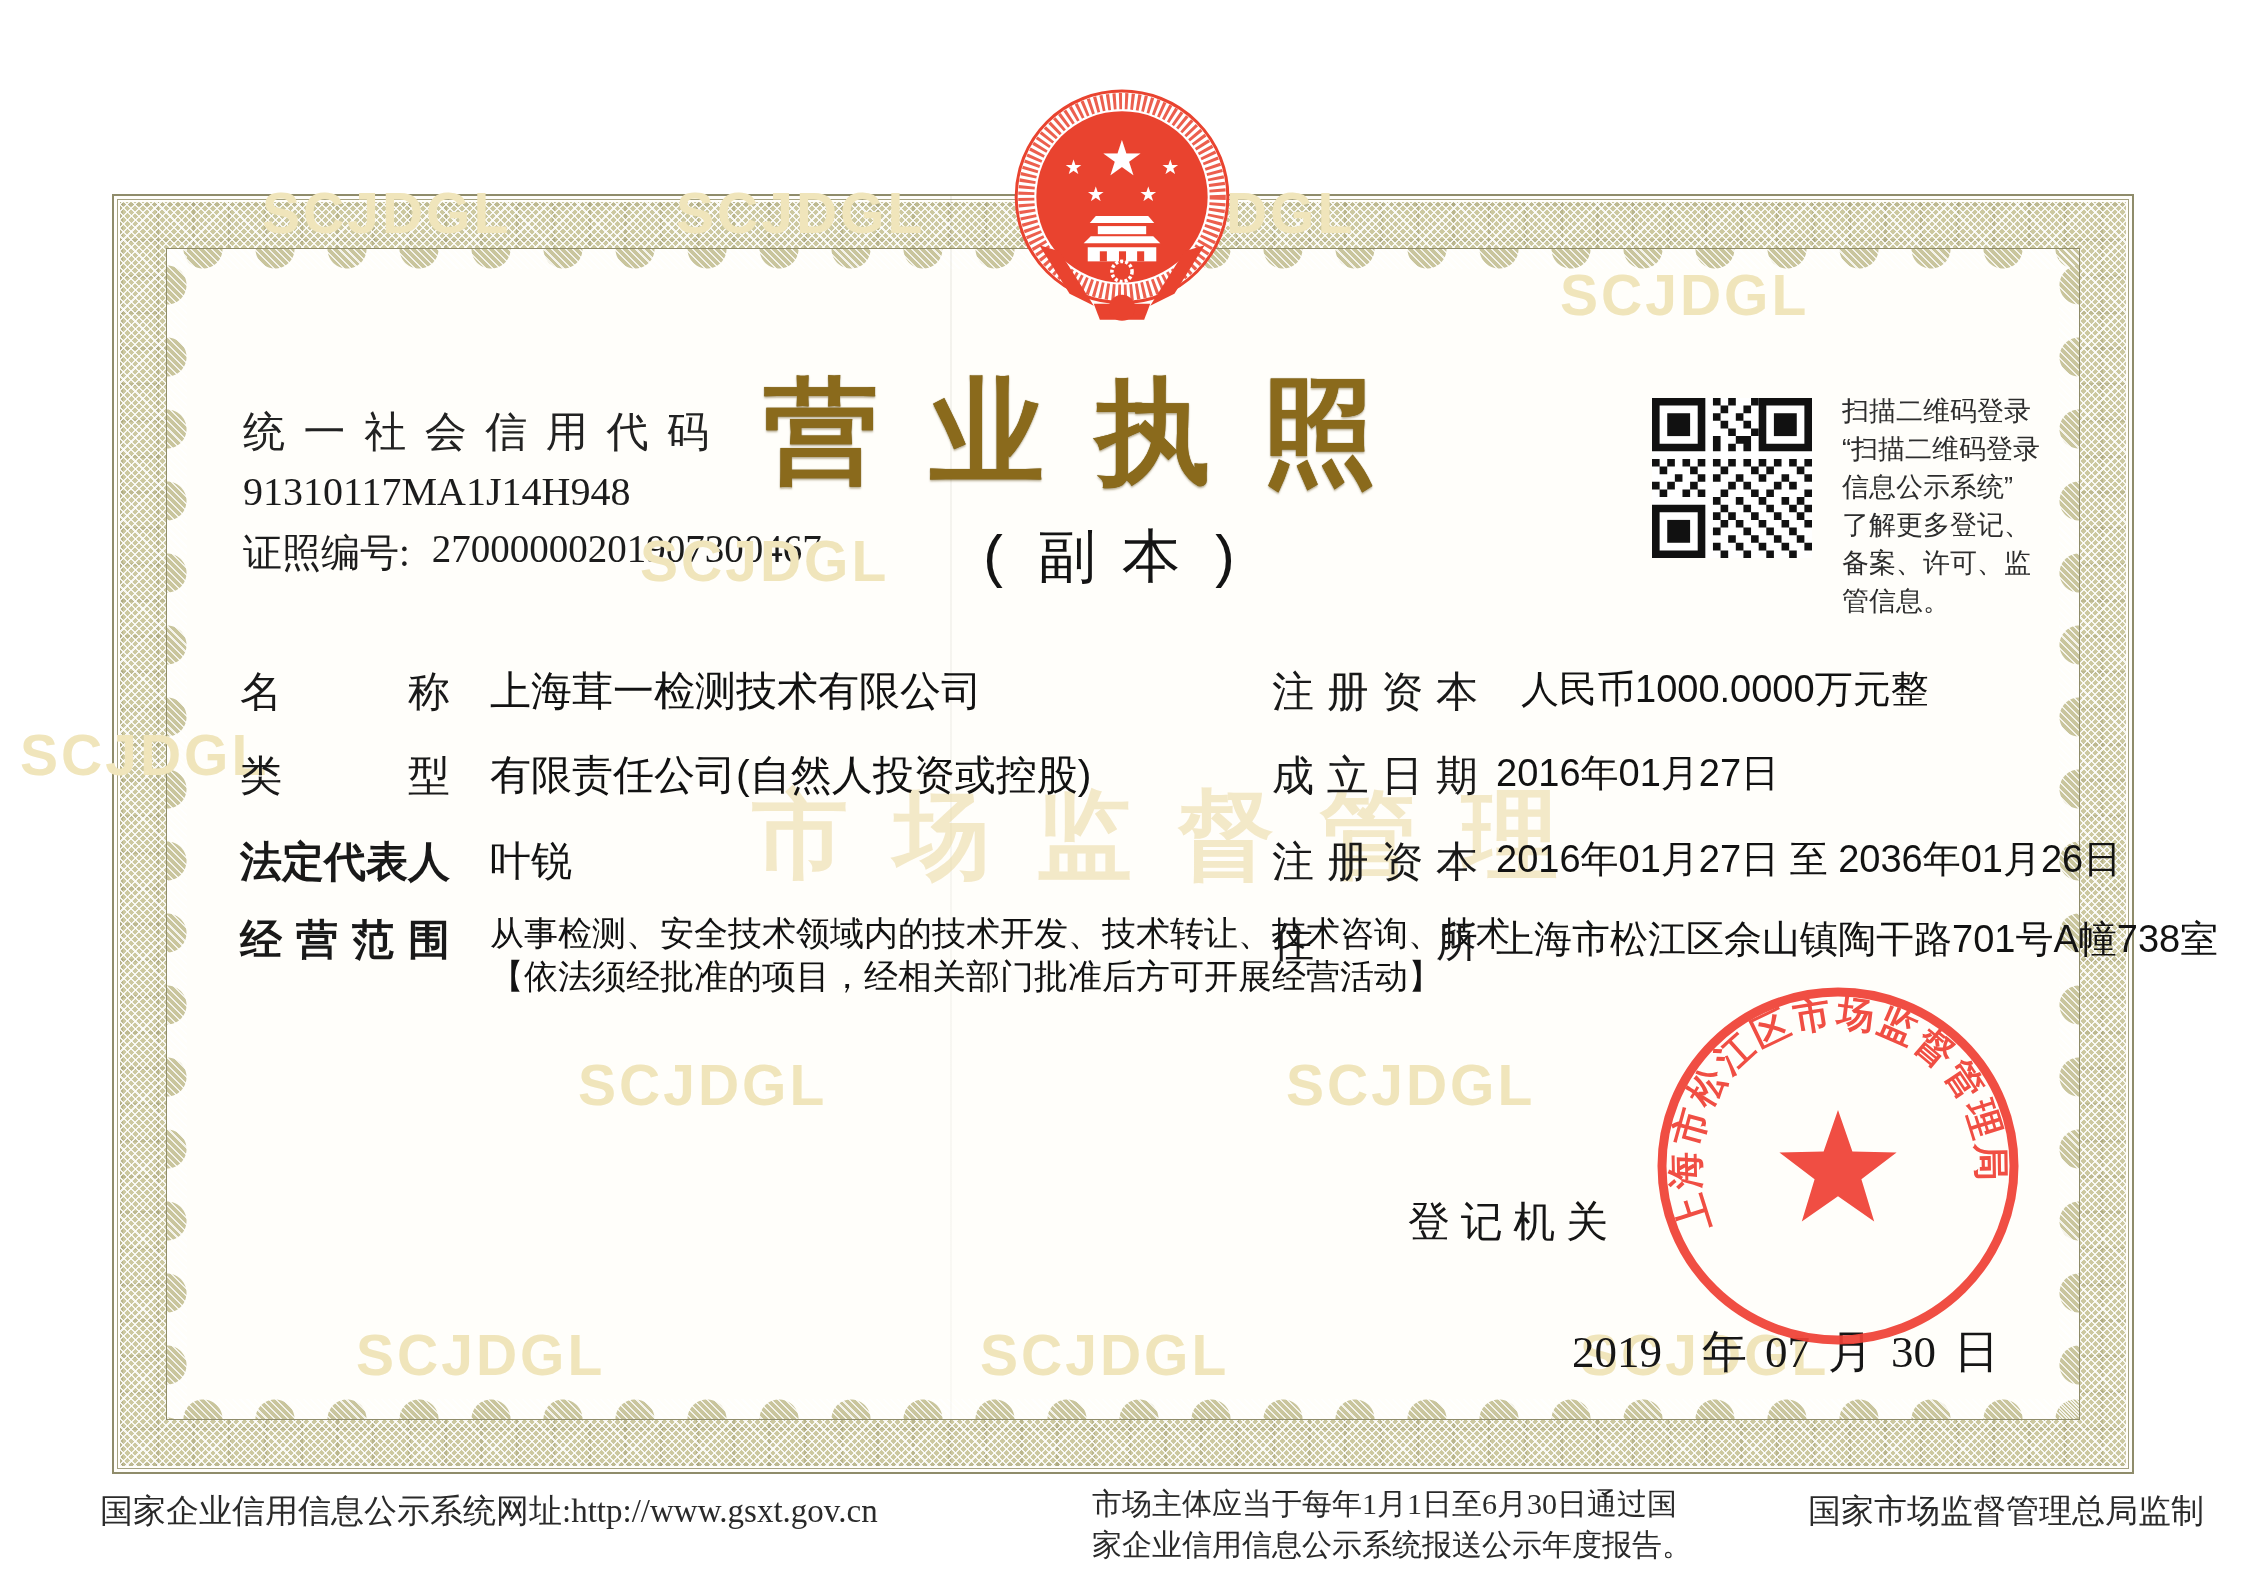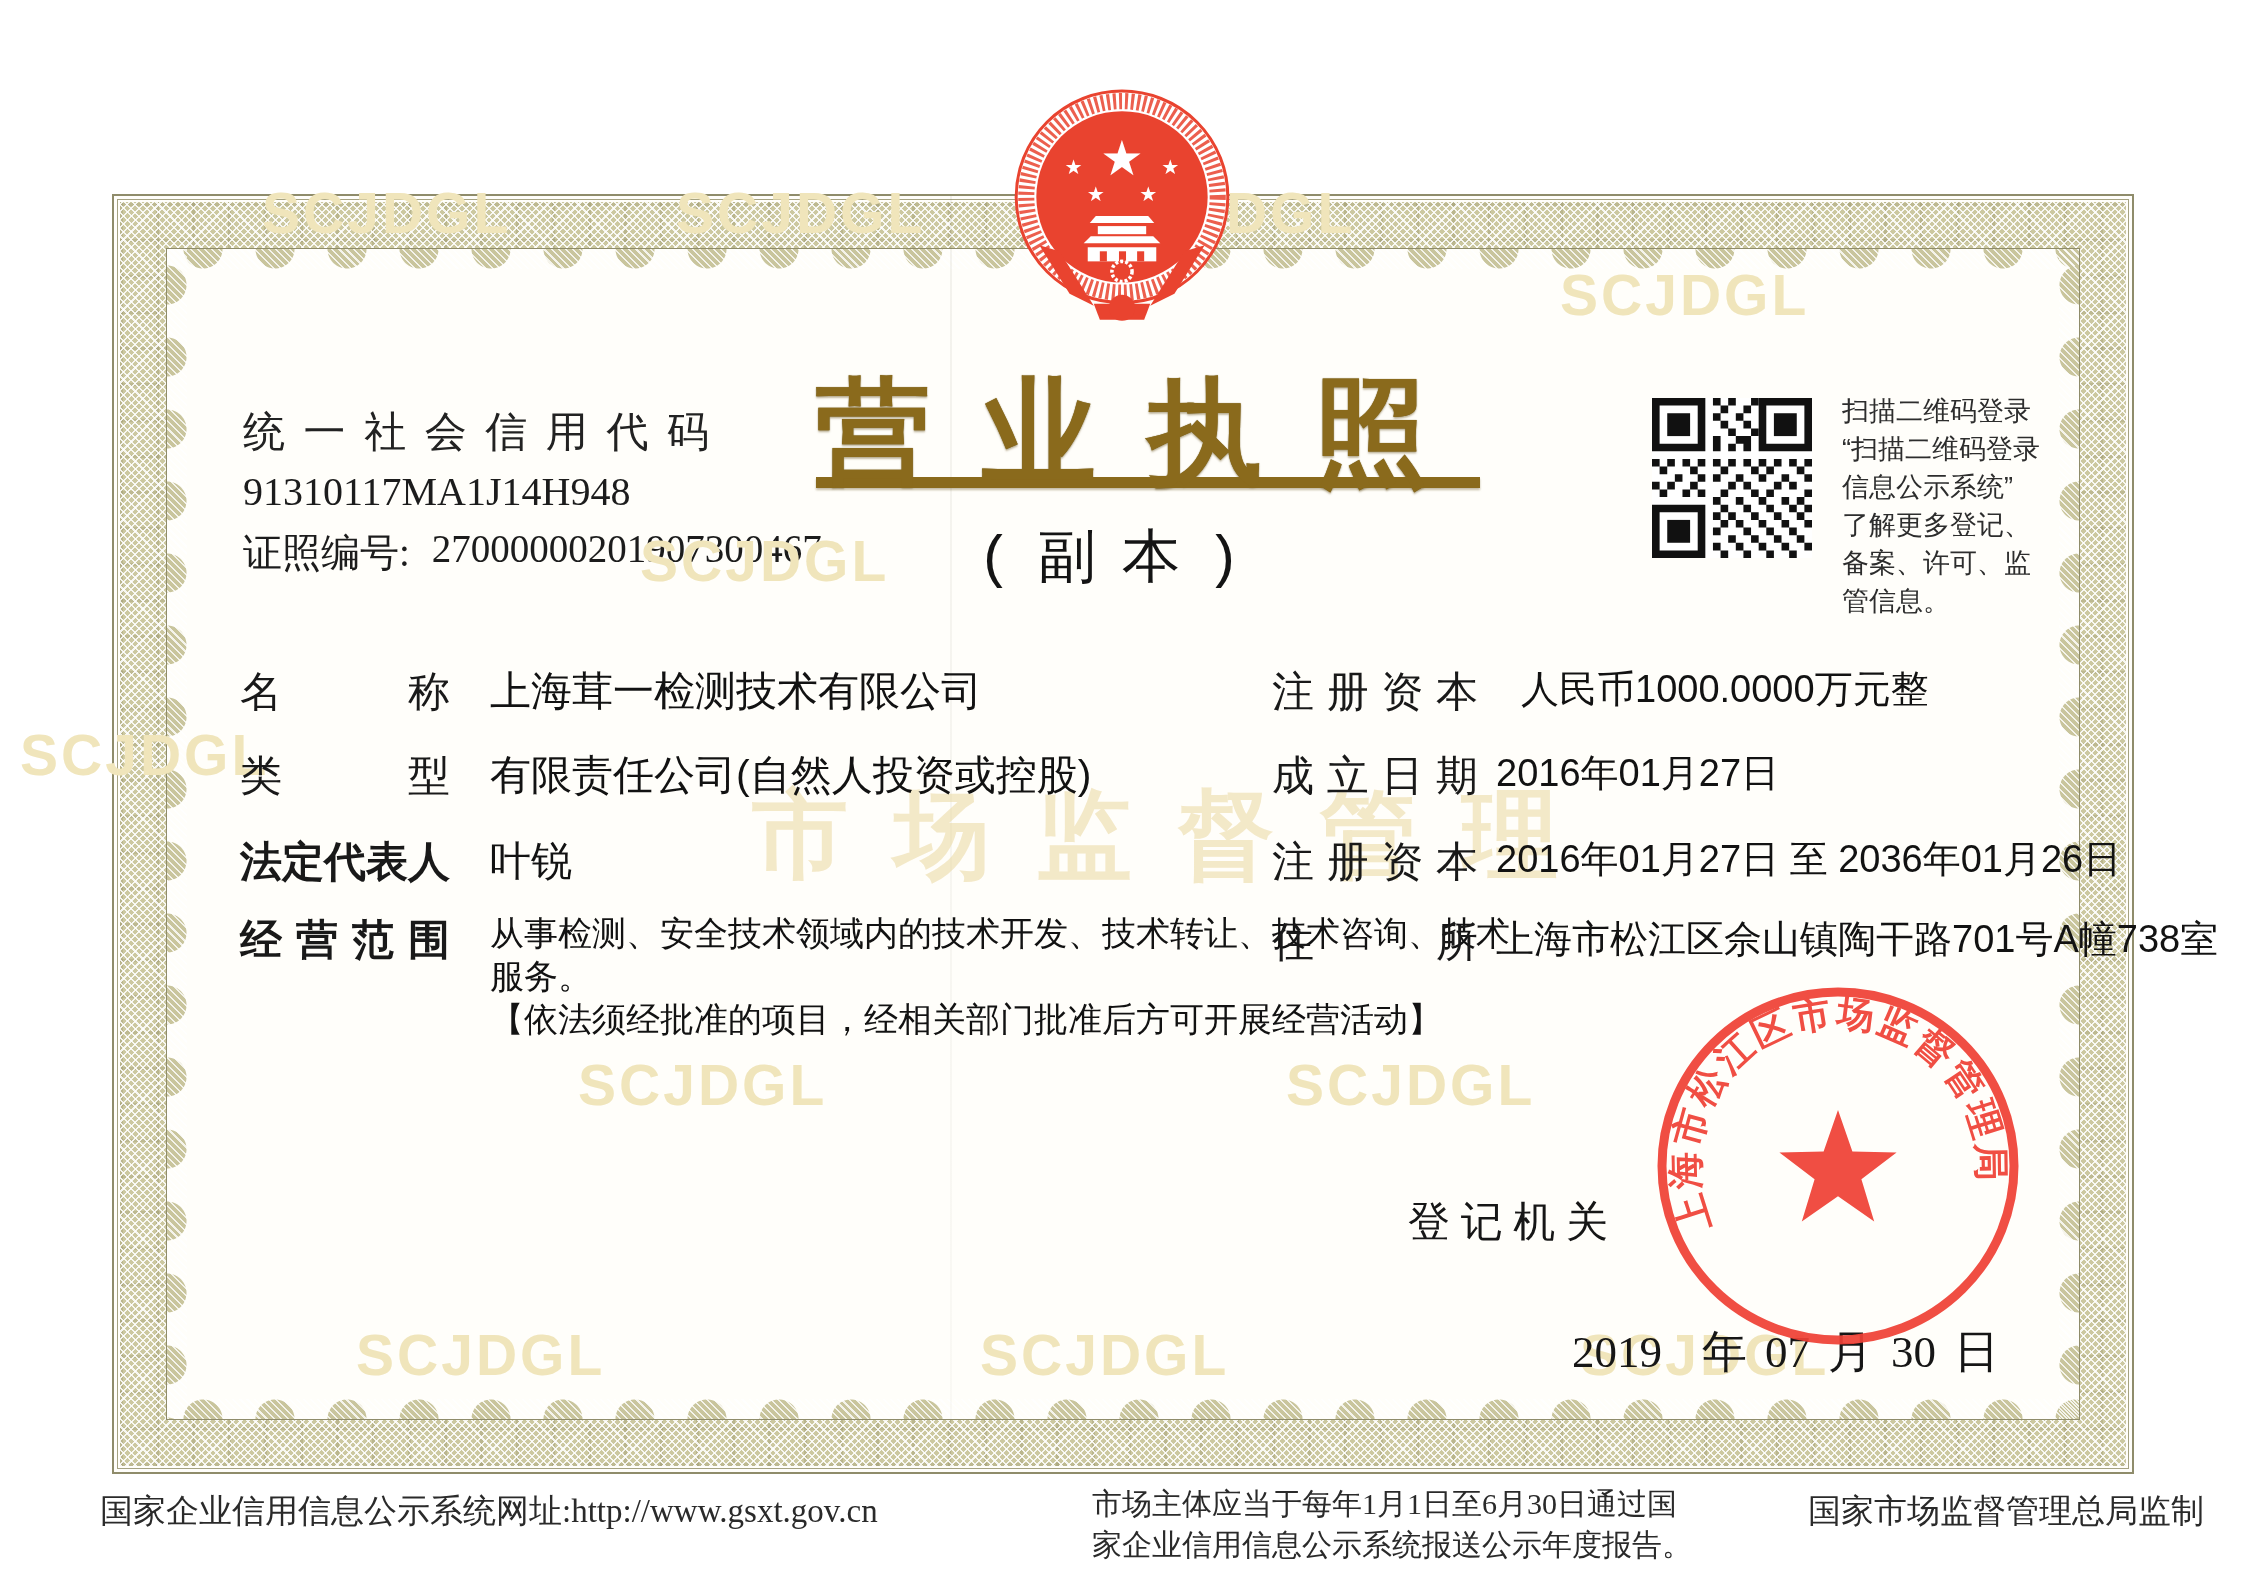--- a/index.html
+++ b/index.html
@@ -53,23 +53,23 @@
   .wm4{left:1560px;top:262px;} .wm5{left:640px;top:528px;} .wm6{left:20px;top:722px;}
   .wm7{left:578px;top:1052px;} .wm8{left:1286px;top:1052px;} .wm9{left:356px;top:1322px;}
   .wm10{left:980px;top:1322px;} .wm11{left:1580px;top:1322px;}
 
   
   .serif{font-family:"Liberation Serif",serif;}
   .credit-label{left:243px;top:404px;width:466px;font-size:42px;color:#222;
     text-align:justify;text-align-last:justify;}
   .credit-code{left:243px;top:468px;font-size:40px;color:#1c1c1c;}
   .license-line{left:243px;top:526px;font-size:39px;color:#1c1c1c;display:flex;gap:22px;}
-  .title{left:712px;top:356px;width:820px;text-align:center;font-size:114px;font-weight:bold;
+  .title{left:712px;top:356px;width:820px;text-align:left;font-size:114px;font-weight:bold;
     letter-spacing:52px;text-indent:52px;color:#8a6a1c;
-    text-shadow:0 2px 2px rgba(90,65,10,.35),0 0 1px #6b5416;z-index:2;text-decoration:underline;}
+    text-shadow:0 2px 2px rgba(90,65,10,.35),0 0 1px #6b5416;z-index:2;}
   .subtitle{left:712px;top:518px;width:820px;text-align:center;font-size:58px;color:#141414;
     letter-spacing:26px;z-index:2;font-family:Liberation Mono, monospace;}
 
   
   .qr-box{left:1652px;top:398px;width:160px;height:160px;z-index:2;}
   .qr-caption{left:1842px;top:392px;width:260px;font-size:27px;line-height:38px;color:#2d2d2d;z-index:2;}
 
   
   .row{position:absolute;display:flex;align-items:flex-start;z-index:2;justify-content:flex-end;}
   .lab{flex:0 0 210px;font-size:42px;color:#191919;font-family:"Liberation Serif",serif;
@@ -201,21 +201,20 @@
   <div class="val">有限责任公司(自然人投资或控股)</div>
 </div>
 <div class="row rl3">
   <div class="lab lab-bold">法定代表人</div>
   <div class="val">叶锐</div>
 </div>
 <div class="row scope-row">
   <div class="lab lab-bold">经营范围</div>
   <div class="scope-lines">
     <div>从事检测、安全技术领域内的技术开发、技术转让、技术咨询、技术</div>
-    <div>服务。</div>
     <div>【依法须经批准的项目，经相关部门批准后方可开展经营活动】</div>
   </div>
 </div>
 
 <div class="row row-r rr1">
   <div class="lab">注册资本</div>
   <div class="val">人民币1000.0000万元整</div>
 </div>
 <div class="row row-r rr2">
   <div class="lab">成立日期</div>

